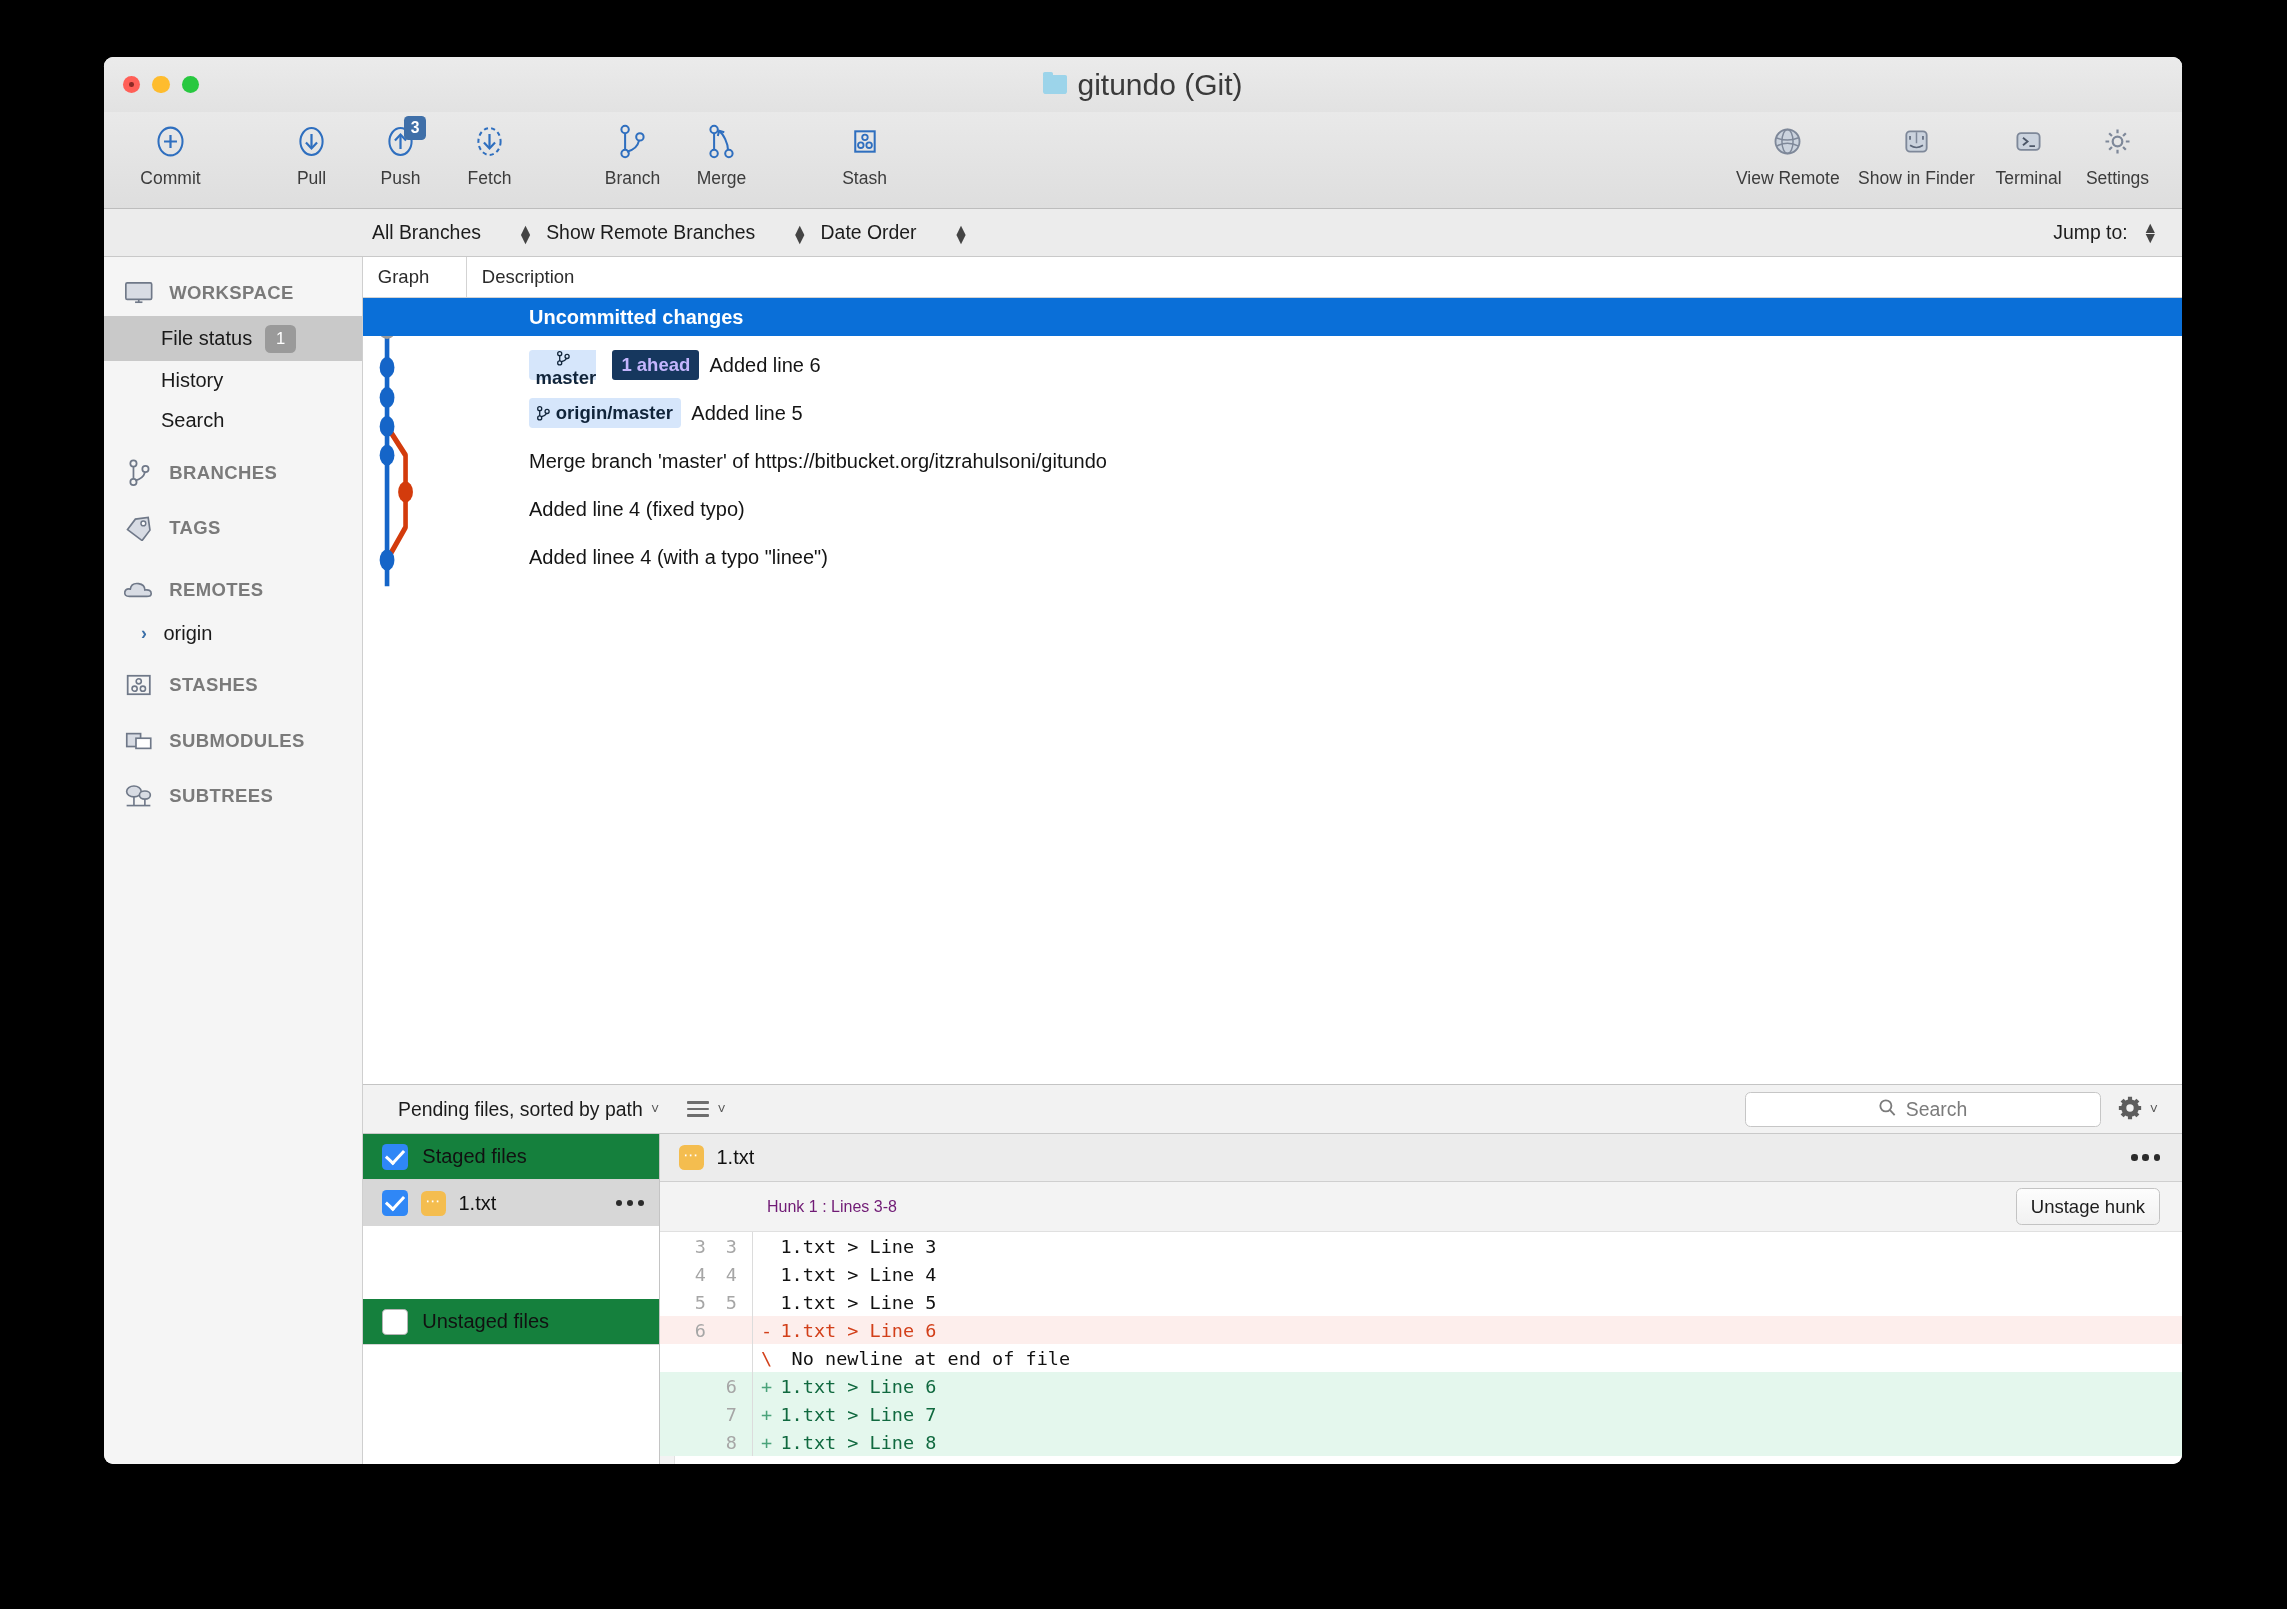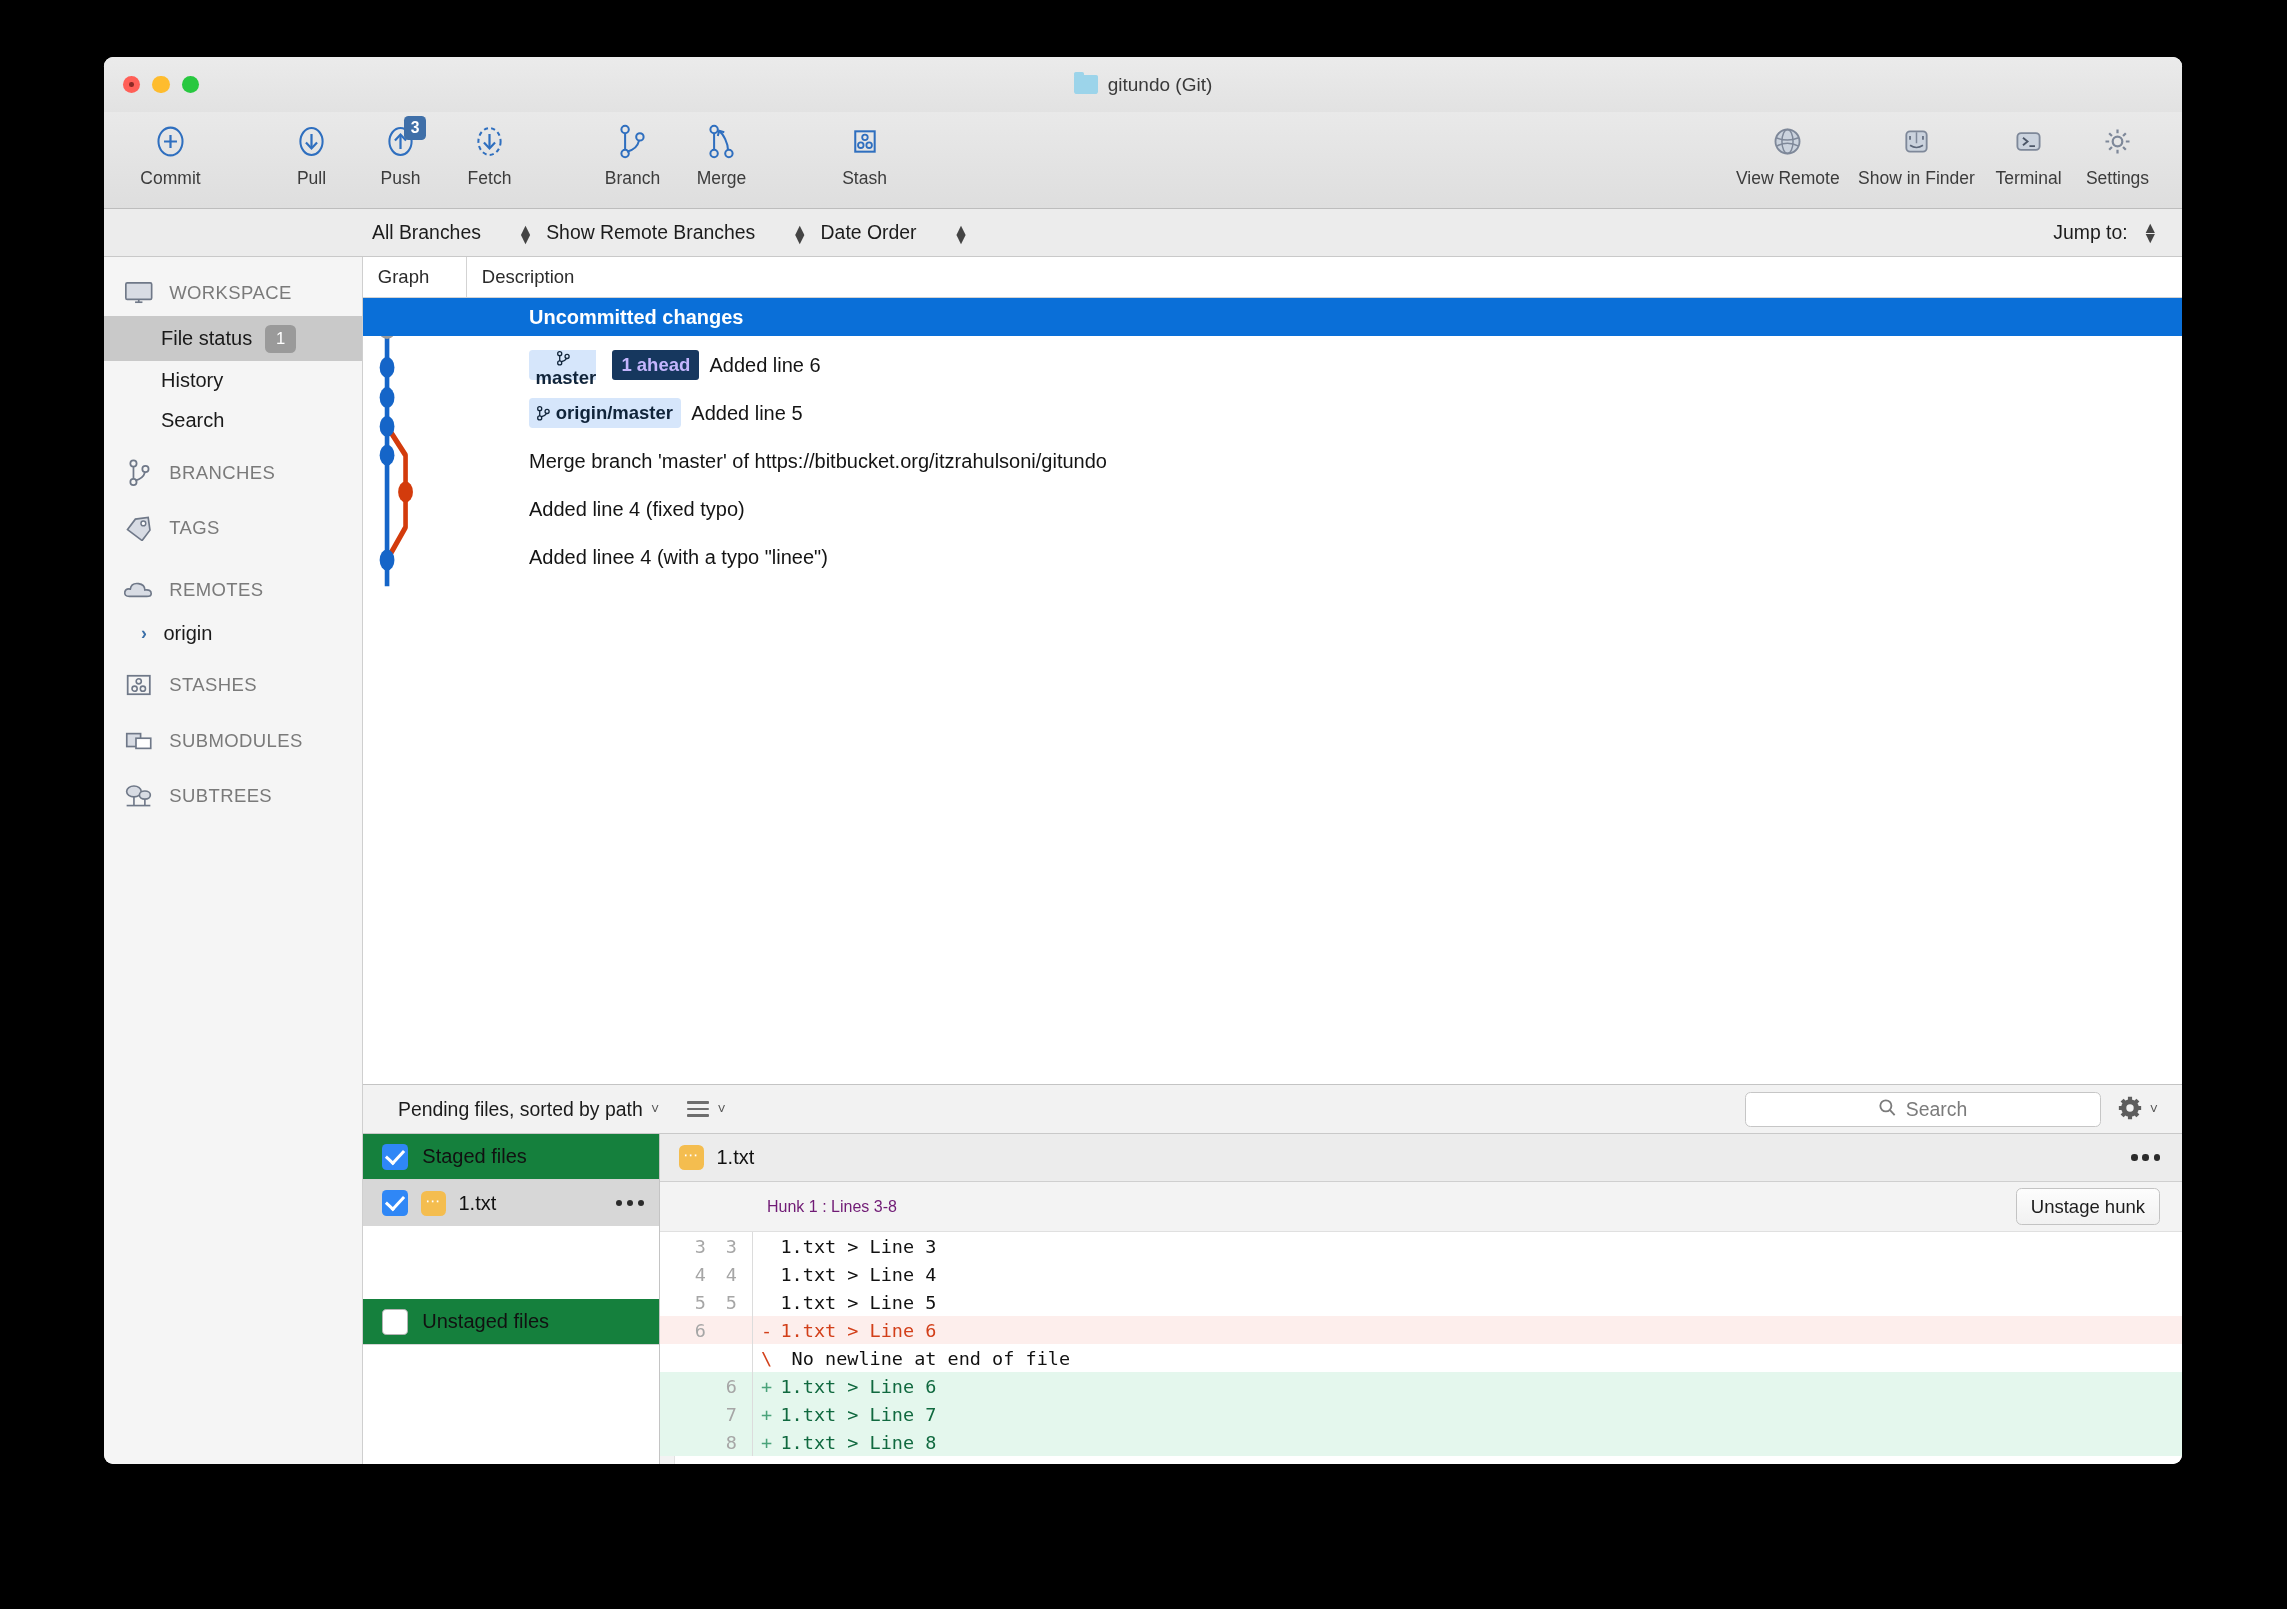--- a/index.html
+++ b/index.html
@@ -44,21 +44,21 @@
     display: flex; align-items: center; justify-content: center; gap: 10px;
   }
   #folder-icon {
     width: 24px; height: 18.5px; border-radius: 1.8px 1.8px 2.8px 2.8px;
     background: #9cd4ea; position: relative;
   }
   #folder-icon::before {
     content:""; position:absolute; top:-3.7px; left:0; width:10px; height:4.6px;
     background:#9cd4ea; border-radius:1.8px 1.8px 0 0;
   }
-  #title-text { font-size: 19px; color: #3a3a3a; }
+  #title-text { font-size: 30px; color: #3a3a3a; }
 
   
   #toolbar {
     height: 97px; flex: 0 0 97px;
     background: linear-gradient(#e9e9e9, #dedede);
     border-bottom: 0.9px solid #bdbdbd;
     display: flex; align-items: flex-start;
     padding: 7.4px 22px 0 22px;
     position: relative;
   }
@@ -110,21 +110,21 @@
   #sidebar {
     width: 259px; flex: 0 0 259px;
     background: #f5f5f5;
     border-right: 0.9px solid #cfcfcf;
     padding-top: 13px;
     display: flex; flex-direction: column;
   }
   .sb-section {
     display: flex; align-items: center; gap: 14.8px;
     padding: 9.2px 0 9.2px 19.4px;
-    font-size: 18.5px; font-weight: normal; color: #7a7a7a; letter-spacing: 0.4px;
+    font-size: 18.5px; font-weight: bold; color: #7a7a7a; letter-spacing: 0.4px;
   }
   .sb-section .sb-ico { width: 31px; height: 28px; display:flex; align-items:center; justify-content:center; }
   .sb-item {
     display: flex; align-items: center; gap: 13px;
     padding: 8.3px 0 8.3px 57px;
     font-size: 20px; color: #1a1a1a;
   }
   .sb-item.selected { background: #c9c9c9; }
   .sb-badge {
     background: #9a9a9a; color: #fff; font-size: 16.6px;

